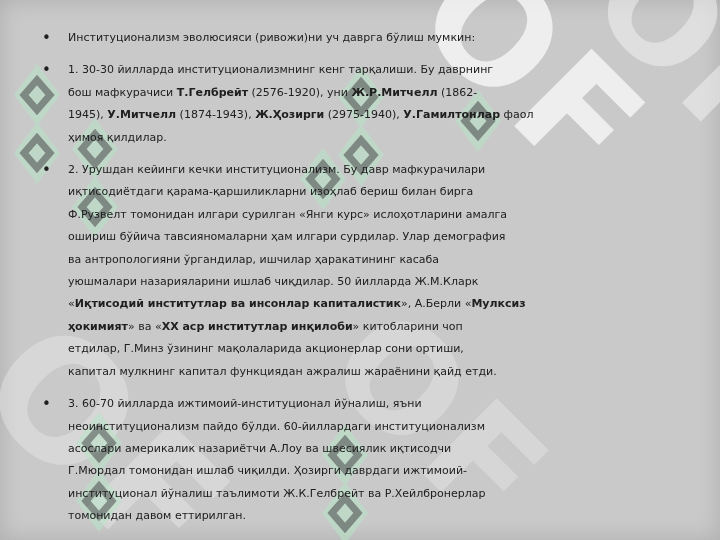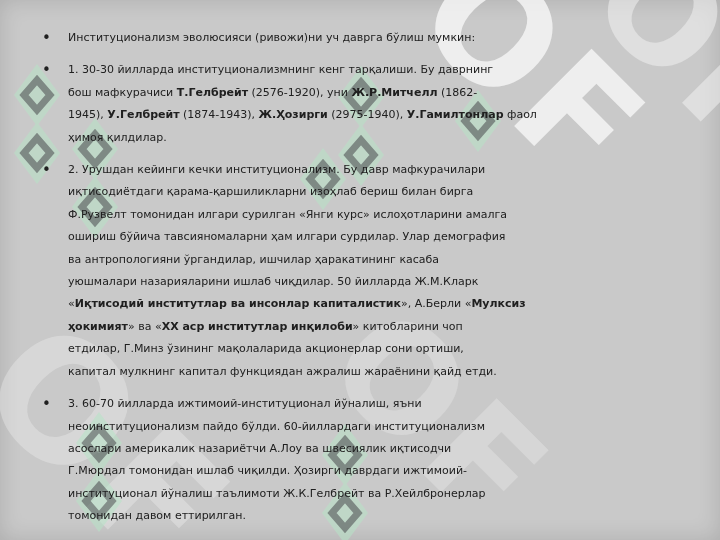--- a/index.html
+++ b/index.html
@@ -120,21 +120,21 @@
 
   <ul class="content">
     <li class="para">
         <span class="dot">•</span>
         <p class="ptext"><span>Институционализм эволюсияси (ривожи)ни уч даврга бўлиш мумкин:</span></p>
       </li>
     <li class="para">
         <span class="dot">•</span>
         <p class="ptext"><span>1. 30-30 йилларда институционализмнинг кенг тарқалиши. Бу даврнинг
 бош мафкурачиси </span><b>Т.Гелбрейт</b><span> (2576-1920), уни </span><b>Ж.Р.Митчелл</b><span> (1862-
-1945), </span><b>У.Гелбрейт</b><span> (1874-1943), </span><b>Ж.Ҳозирги</b><span> (2975-1940), </span><b>У.Гамилтонлар</b><span> фаол
+1945), </span><b>У.Митчелл</b><span> (1874-1943), </span><b>Ж.Ҳозирги</b><span> (2975-1940), </span><b>У.Гамилтонлар</b><span> фаол
 ҳимоя қилдилар.</span></p>
       </li>
     <li class="para">
         <span class="dot">•</span>
         <p class="ptext"><span>2. Урушдан кейинги кечки институционализм. Бу давр мафкурачилари
 иқтисодиётдаги қарама-қаршиликларни изоҳлаб бериш билан бирга
 Ф.Рузвелт томонидан илгари сурилган «Янги курс» ислоҳотларини амалга
 ошириш бўйича тавсияномаларни ҳам илгари сурдилар. Улар демография
 ва антропологияни ўргандилар, ишчилар ҳаракатининг касаба
 уюшмалари назарияларини ишлаб чиқдилар. 50 йилларда Ж.М.Кларк

